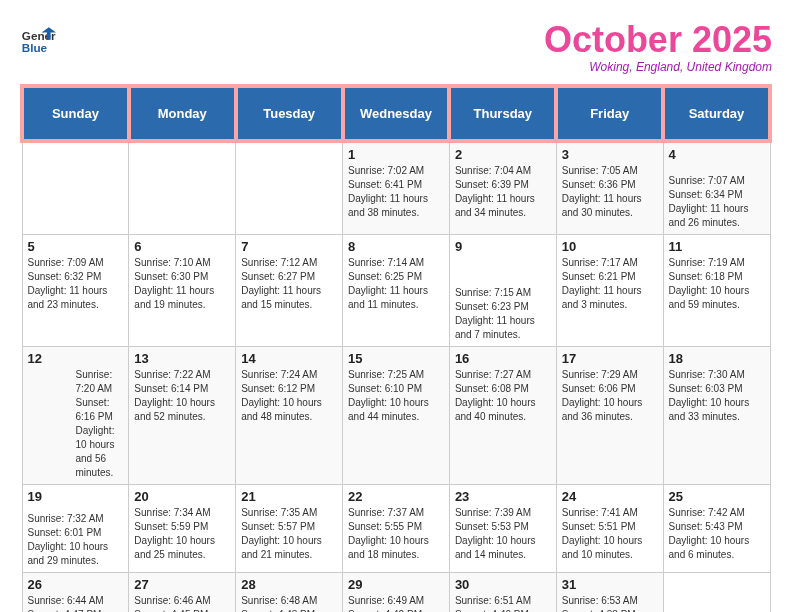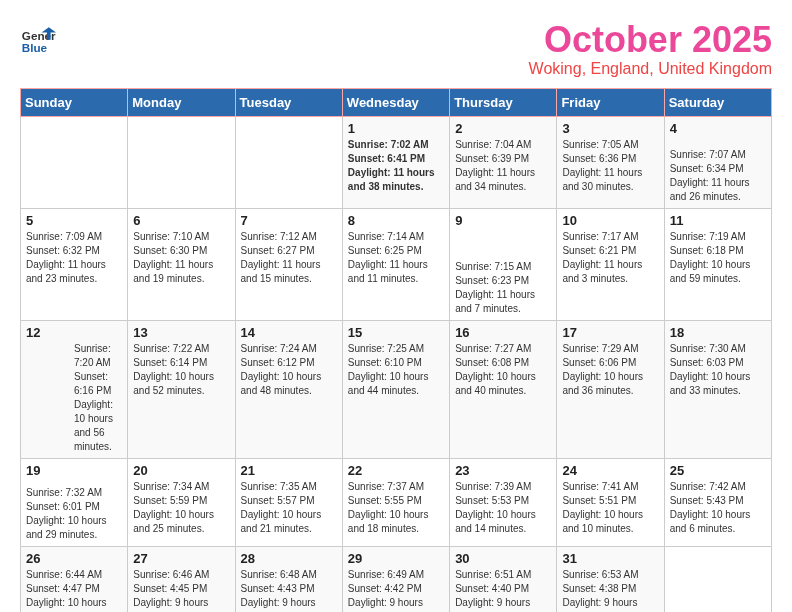--- a/index.html
+++ b/index.html
@@ -28,36 +28,37 @@
     .title-block {
       text-align: right;
     }
     .month-title {
       font-size: 36px;
       font-weight: bold;
       color: #ec4899;
       line-height: 1.1;
     }
     .location {
-      font-size: 16px;
-      color: #ef4444;
+      font-size: 12px;
+      color: #a21caf;
+      font-style: italic;
     }
     table {
       width: 100%;
       border-collapse: collapse;
       table-layout: fixed;
     }
     thead tr th {
       background-color: #2a6aad;
       color: #fff;
       font-size: 13px;
       font-weight: bold;
-      padding: 6px 4px;
-      text-align: left;
-      border: 1px solid #fca5a5;
+      padding: 18px 4px;
+      text-align: center;
+      border: 4px solid #fca5a5;
     }
     tbody tr td {
       border: 1px solid #ccc;
       vertical-align: top;
       padding: 4px 5px;
       font-size: 10.5px;
       color: #222;
       height: 80px;
       background: #fff;
     }
@@ -108,21 +109,21 @@
         <th>Saturday</th>
       </tr>
   </thead>
   <tbody id="calendar-body">
   <tr>
         <td class="empty-cell"></td>
         <td class="empty-cell"></td>
         <td class="empty-cell"></td>
         <td>
           <span class="day-number">1</span>
-          <div class="day-info" style="white-space: pre-line; font-weight: bold;">Sunrise: 7:02 AM
+          <div class="day-info" style="white-space: pre-line;">Sunrise: 7:02 AM
 Sunset: 6:41 PM
 Daylight: 11 hours
 and 38 minutes.</div>
         </td>
         <td>
           <span class="day-number">2</span>
           <div class="day-info" style="white-space: pre-line;">Sunrise: 7:04 AM
 Sunset: 6:39 PM
 Daylight: 11 hours
 and 34 minutes.</div>

